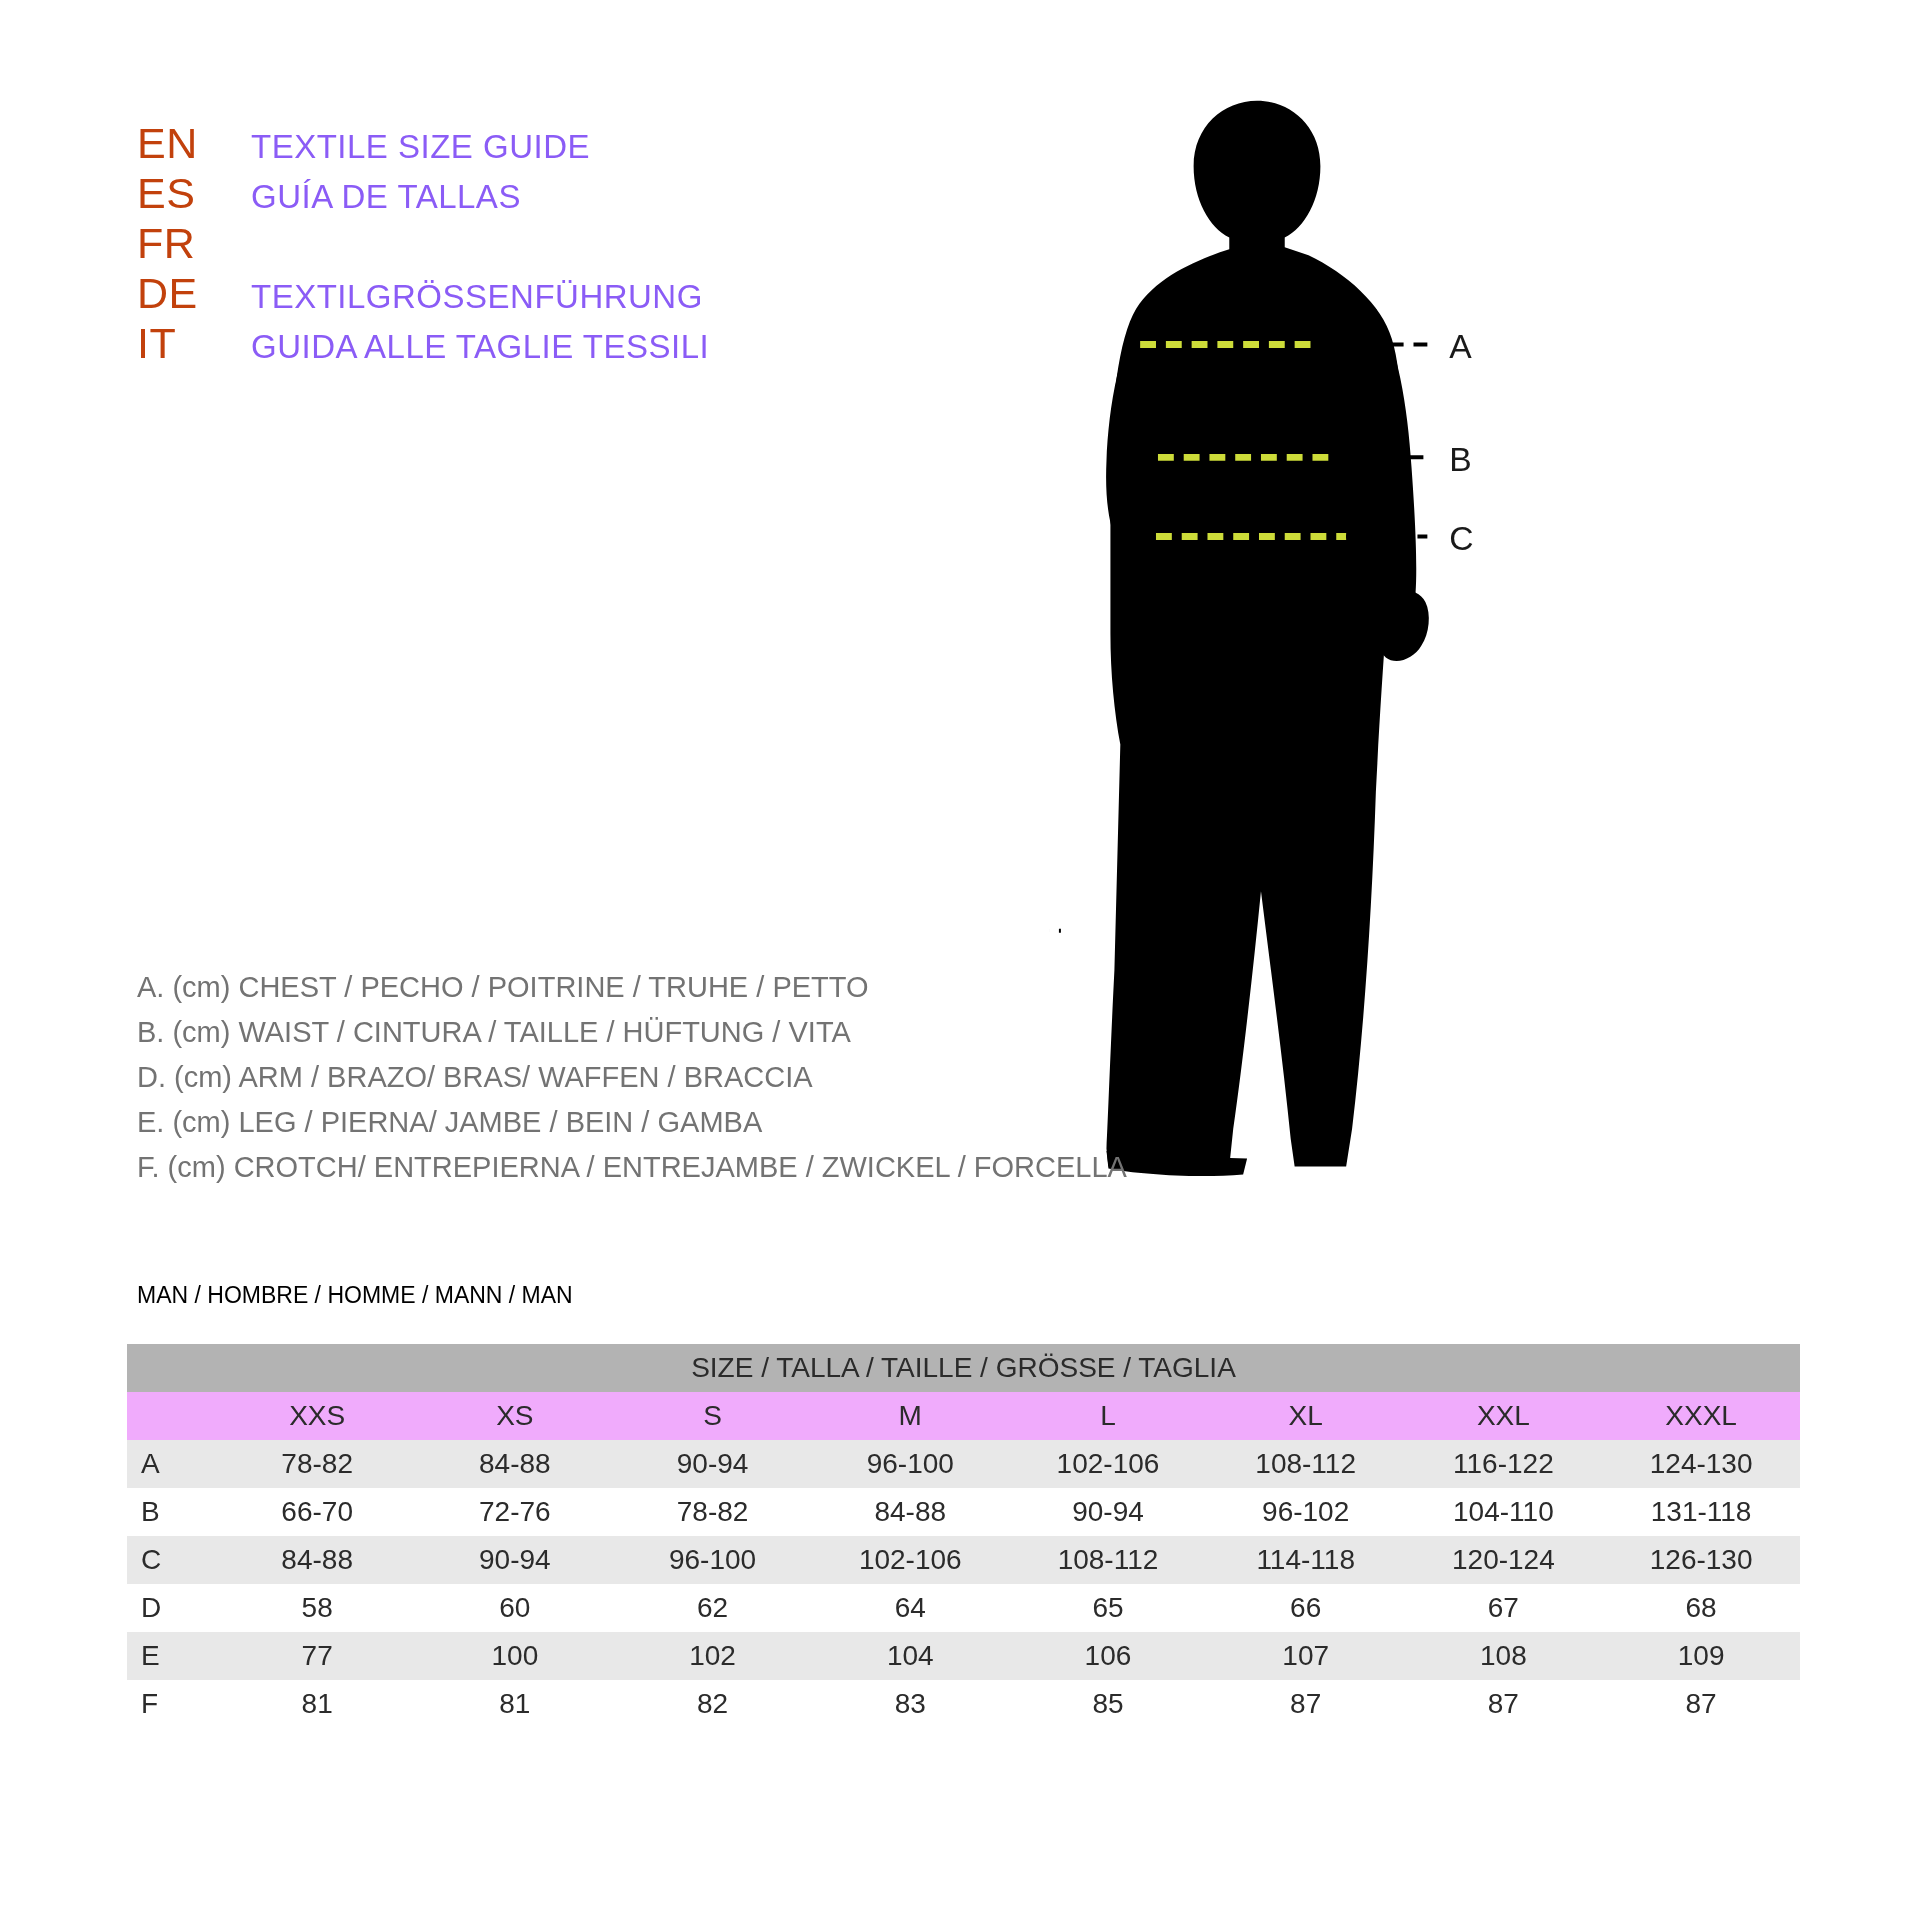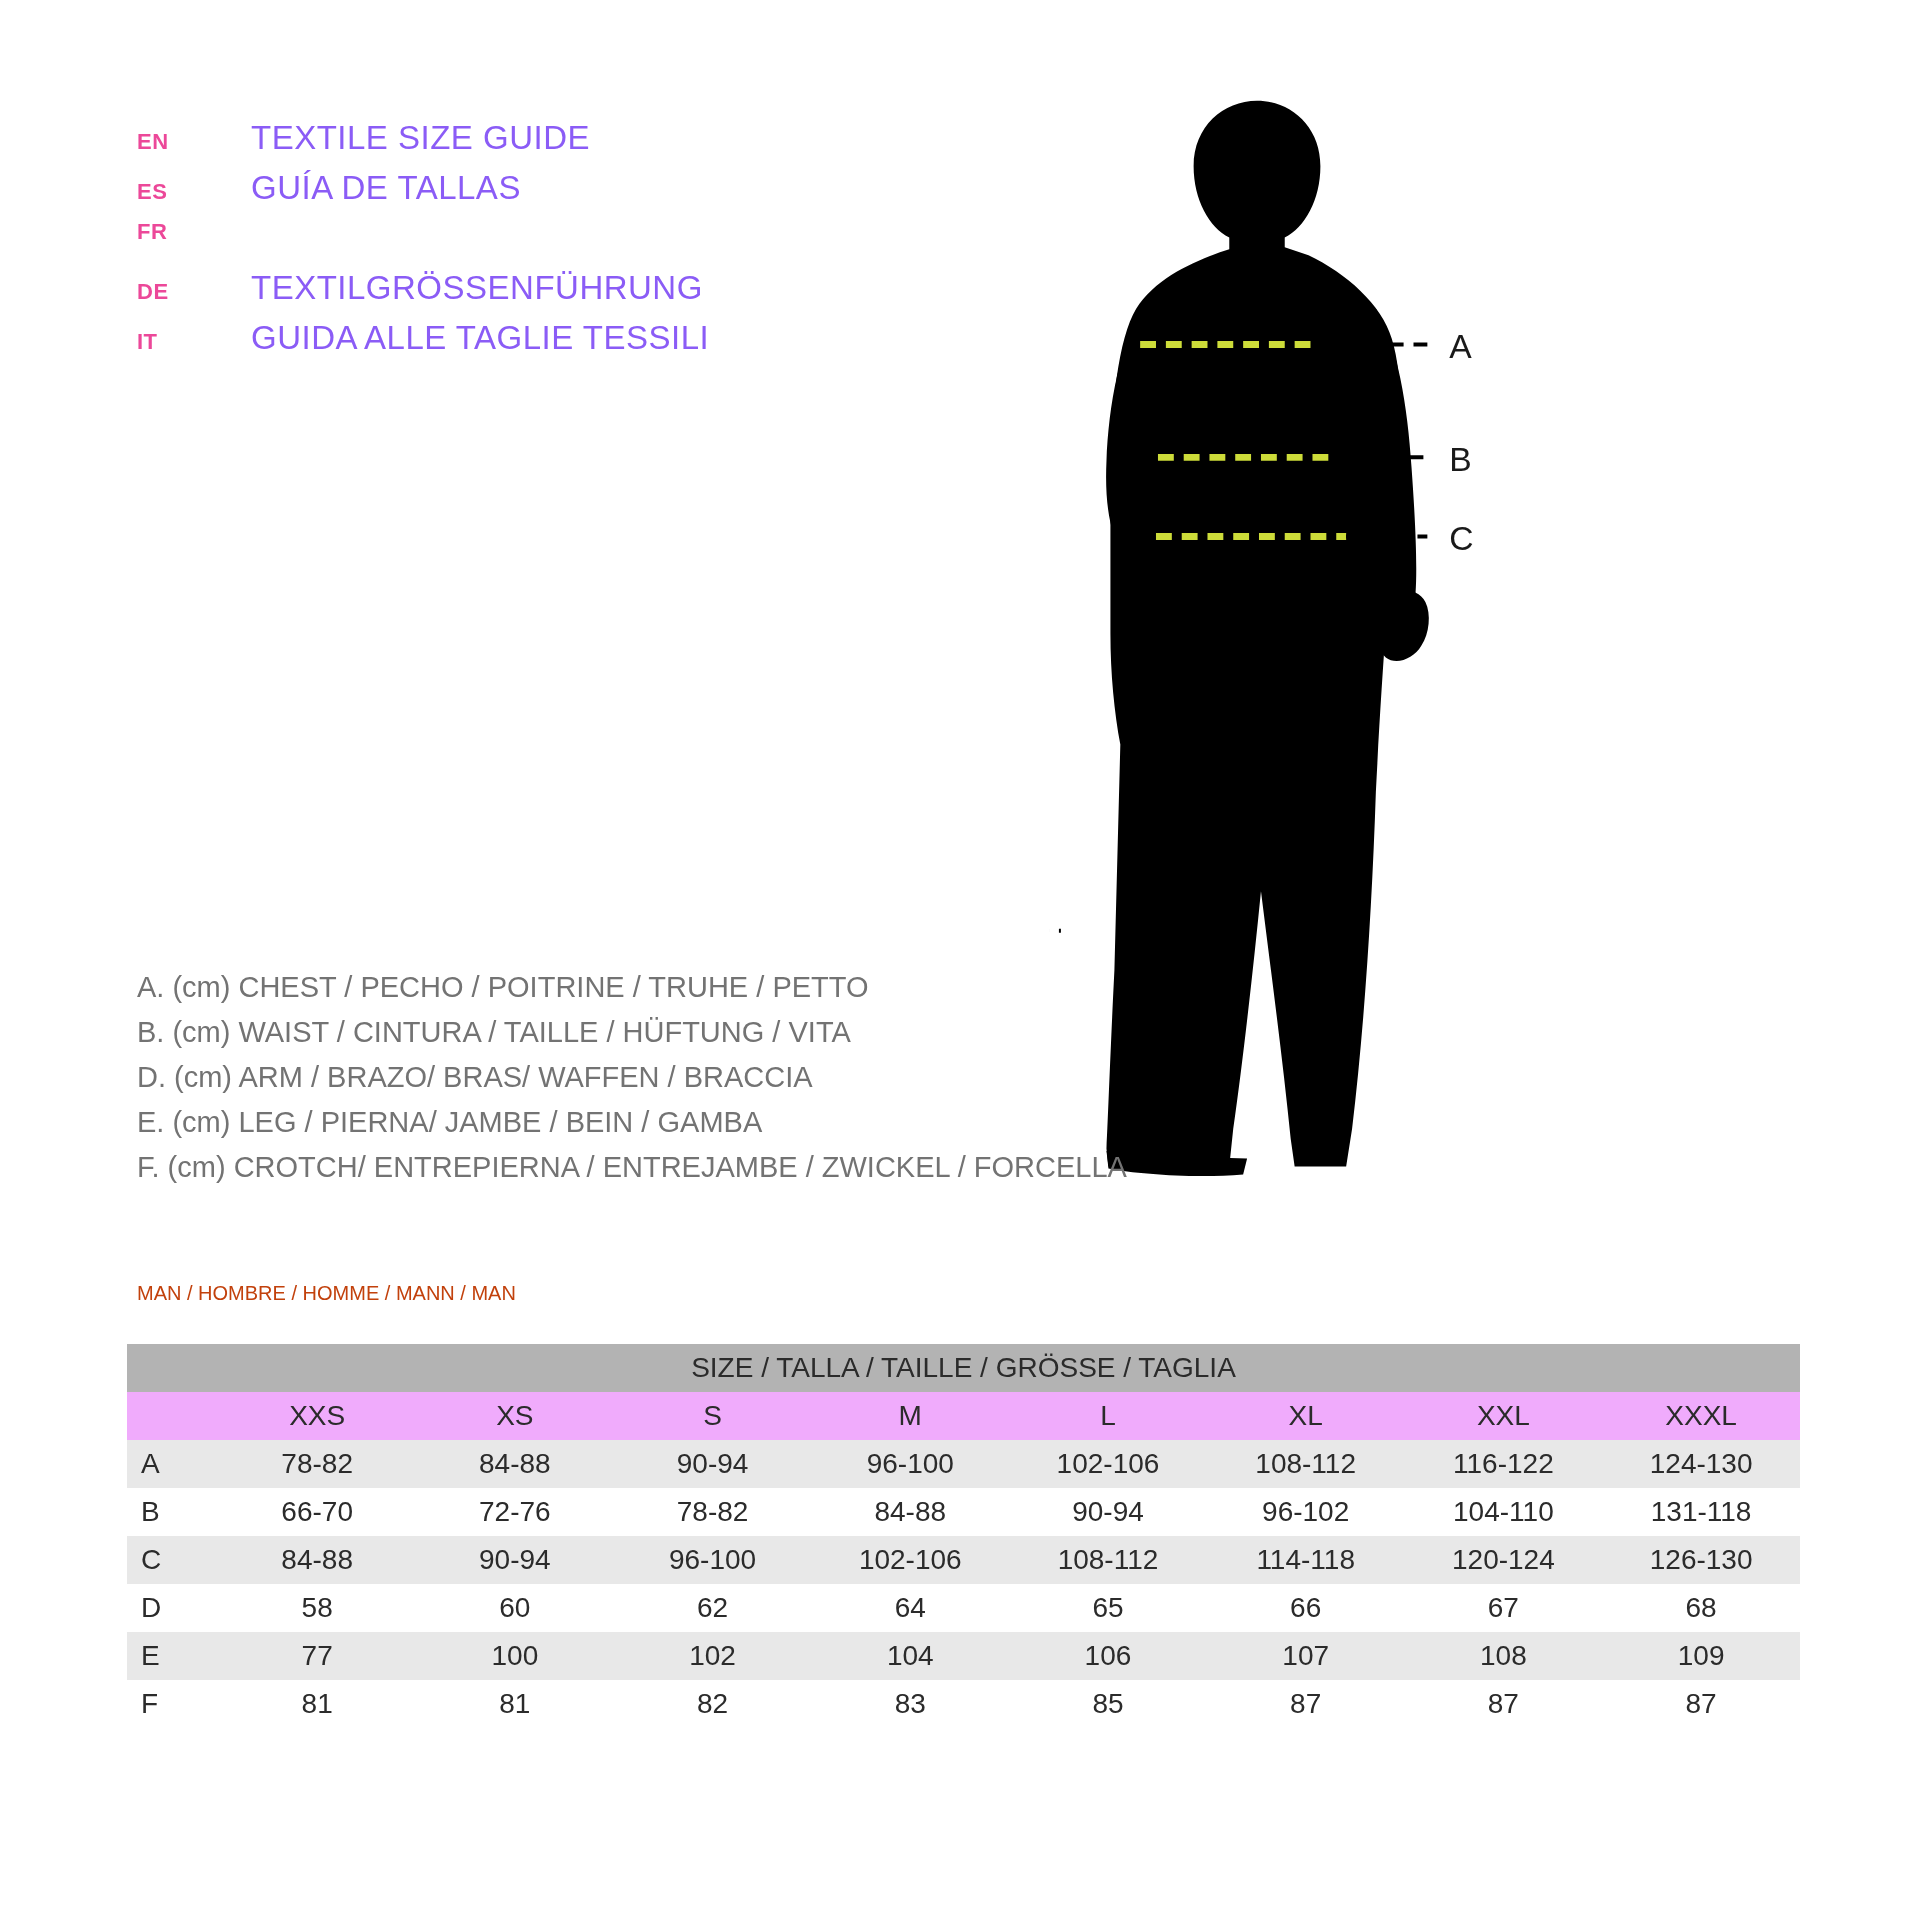--- a/index.html
+++ b/index.html
@@ -23,24 +23,23 @@
     top: 119px;
     width: 891px;
   }
   .lang-row {
     display: flex;
     align-items: baseline;
     height: 50px;
   }
   .lang-code {
     width: 114px;
-    font-size: 22px;
+    font-size: 43px;
     letter-spacing: 0.5px;
-    color: #ec4899;
-    font-weight: bold;
+    color: #c2410c;
   }
   .lang-title {
     font-size: 33px;
     letter-spacing: 0.5px;
     color: #8b5cf6;
   }
 
   
   #legend-block {
     position: absolute;
@@ -51,22 +50,22 @@
   .legend-line {
     font-size: 29px;
     line-height: 45px;
     color: #737373;
     white-space: nowrap;
   }
   #gender-line {
     position: absolute;
     left: 137px;
     top: 1282px;
-    font-size: 20px;
-    color: #c2410c;
+    font-size: 23px;
+    color: #000000;
     white-space: nowrap;
   }
 
   
   #figure-area {
     position: absolute;
     left: 1049px;
     top: 79px;
     width: 832px;
     height: 1139px;

